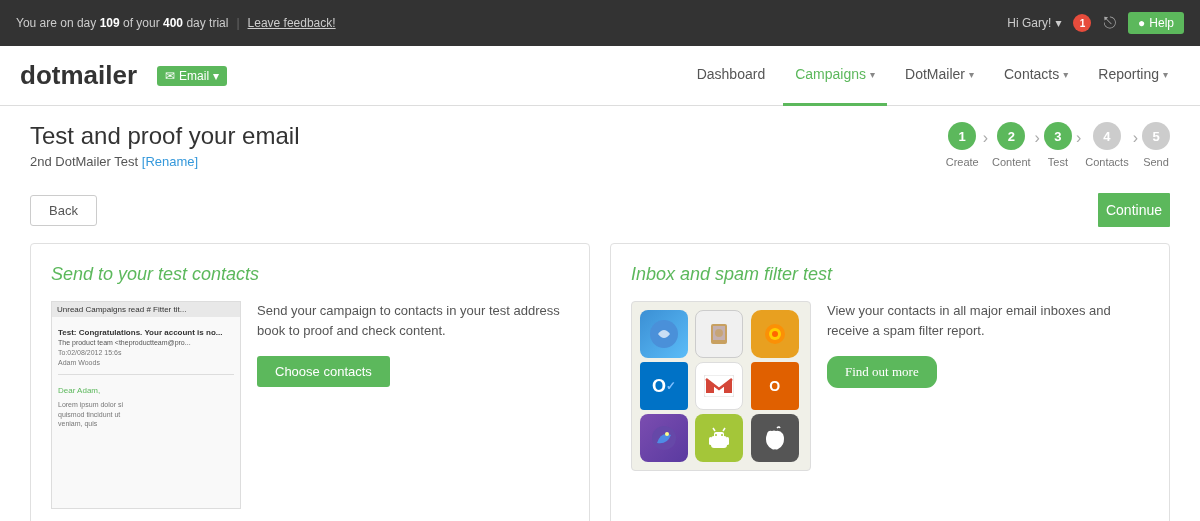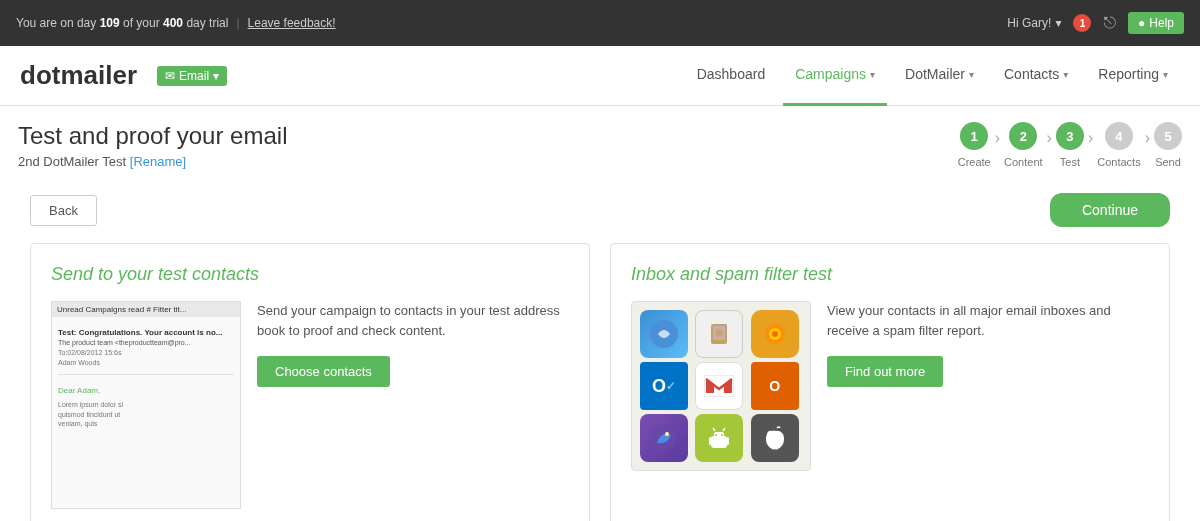--- a/index.html
+++ b/index.html
@@ -80,21 +80,21 @@
       color: #5cb85c;
       border-bottom: 3px solid #5cb85c;
     }
     .nav-arrow { font-size: 10px; color: #888; }
 
     
     .page-header {
       display: flex;
       justify-content: space-between;
       align-items: flex-start;
-      padding: 16px 18px;
+      padding: 16px 30px;
       background: #fff;
       gap: 7px;
     }
     .page-title-area h1 {
       font-size: 24px;
       font-weight: normal;
       color: #333;
     }
     .sub-title {
       font-size: 13px;
@@ -138,22 +138,22 @@
       padding: 7px 18px;
       border-radius: 3px;
       cursor: pointer;
       font-size: 13px;
       color: #555;
     }
     .continue-btn {
       background: #5cb85c;
       color: #fff;
       border: none;
-      padding: 9px 32px;
-      border-radius: 12px;
+      padding: 9px 8px;
+      border-radius: 1px;
       cursor: pointer;
       font-size: 14px;
     }
 
     
     .cards-row {
       display: flex;
       gap: 20px;
       padding: 0 30px 30px;
       background: #fff;
@@ -206,23 +206,24 @@
       padding: 8px 18px;
       border-radius: 3px;
       cursor: pointer;
       font-size: 13px;
     }
     .find-out-btn {
       background: #5cb85c;
       color: #fff;
       border: none;
       padding: 8px 18px;
-      border-radius: 3px;
+      border-radius: 11px;
       cursor: pointer;
       font-size: 13px;
+      font-family: Liberation Serif, serif;
     }
 
     
     .email-clients-grid {
       width: 180px;
       min-width: 180px;
       background: #f0f0e8;
       border: 1px solid #ddd;
       border-radius: 4px;
       display: grid;

